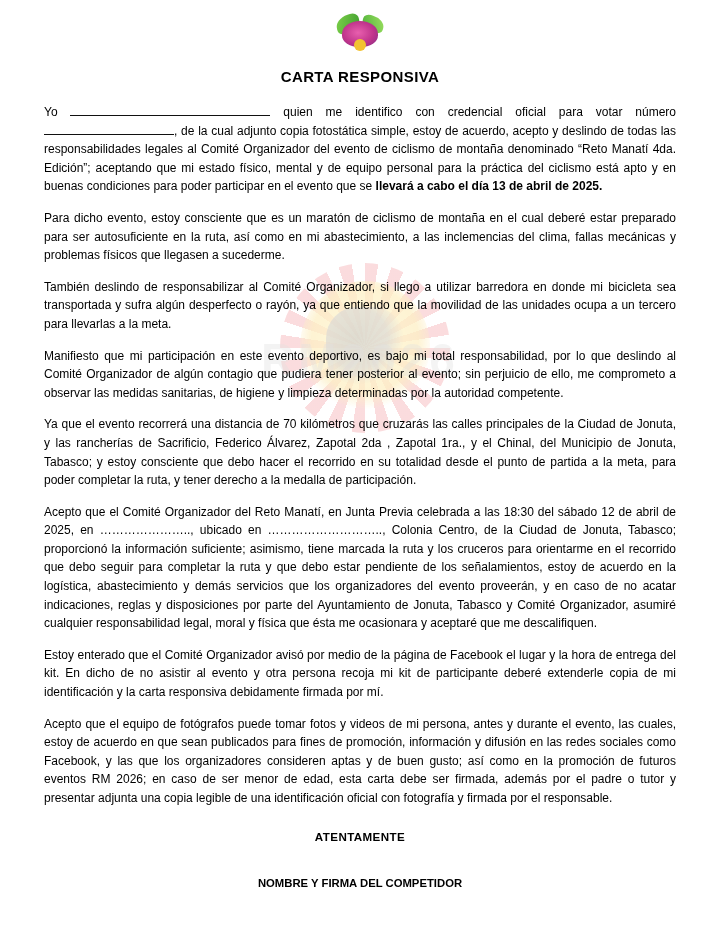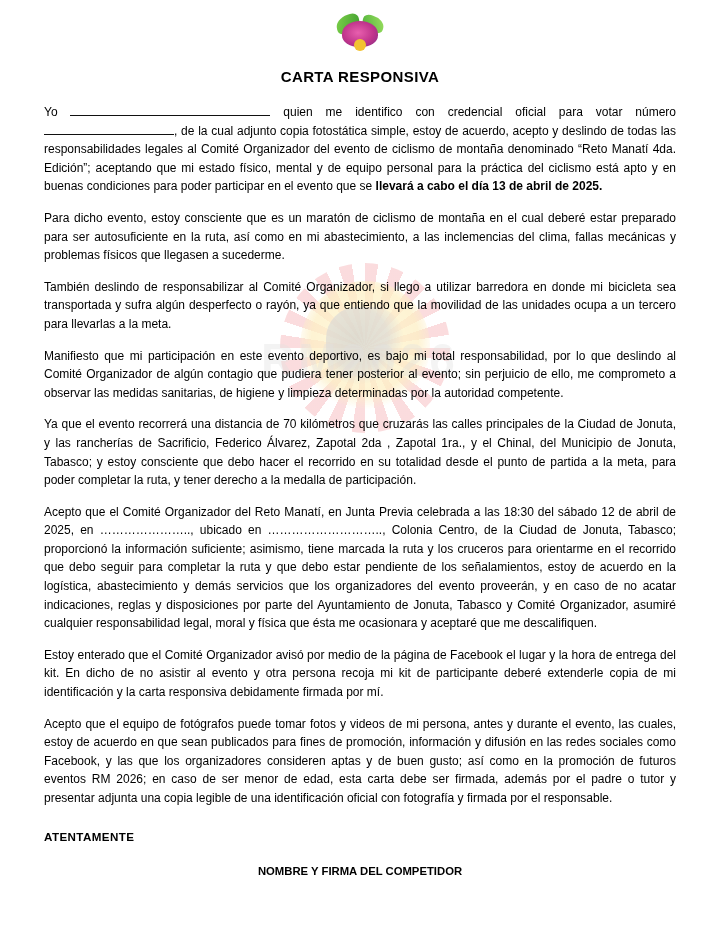--- a/index.html
+++ b/index.html
@@ -50,28 +50,29 @@
   .blank-line {
     display: inline-block;
     border-bottom: 1px solid #111;
     vertical-align: baseline;
     height: 0.95em;
   }
   .bl-long { width: 200px; }
   .bl-med { width: 130px; }
   b.em { font-weight: bold; }
   .closing {
+    text-align: center;
     font-size: 11.6px;
     font-weight: bold;
     letter-spacing: 0.4px;
     margin: 22px 0 0 0;
   }
   .signatures {
     display: flex;
-    margin-top: 22px;
+    margin-top: 34px;
     padding: 0 20px;
     gap: 40px;
   }
   .sig-block {
     flex: 1;
     text-align: center;
     font-size: 11.3px;
     font-weight: bold;
   }
   

